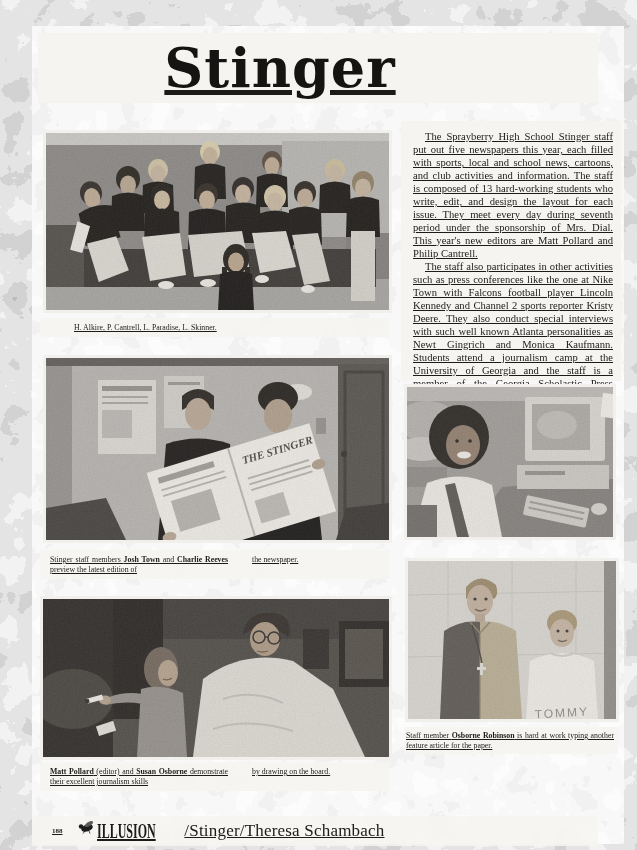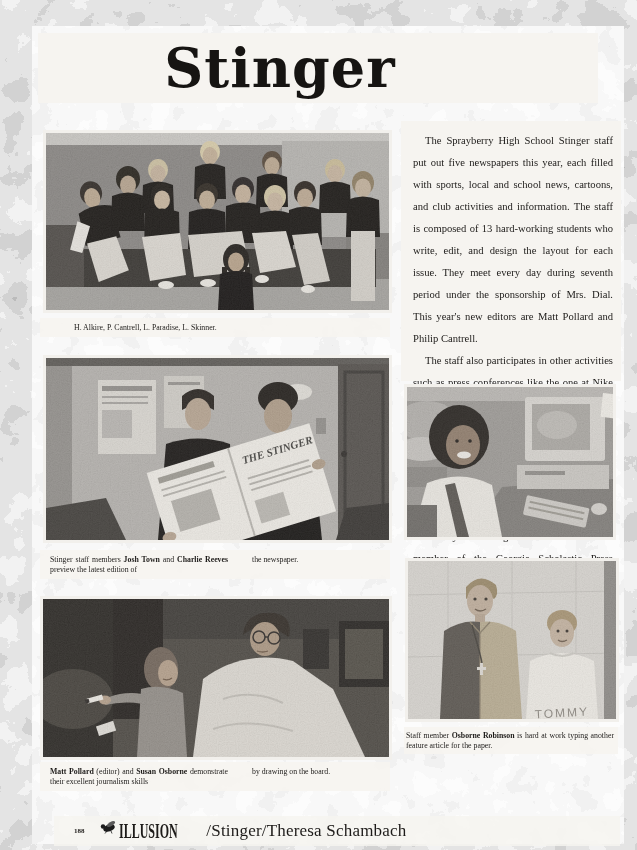--- a/index.html
+++ b/index.html
@@ -1,36 +1,36 @@
 <!DOCTYPE html>
 <html style="--paper: #f6f4f0; --ink: #1d1b19;"><head>
 <meta charset="utf-8">
 <style>
   :root{ --paper:#f6f4f0; --ink:#1d1b19; }
   html,body{margin:0;padding:0;background:#9c9a97;}
   #scan{position:relative;width:637px;height:850px;overflow:hidden;
         font-family:"Liberation Serif",serif;color:var(--ink);}
   #scan svg.bg{position:absolute;left:0;top:0;z-index:0;}
-  .abs{position:absolute;z-index:2;}
+  .abs{position:absolute;z-index:2;text-decoration:underline;}
   .whitebox{background:var(--paper);}
   .title-box{left:38px;top:33px;width:560px;height:70px;display:flex;align-items:center;justify-content:center;}
   .title-box h1{margin:0;font-family:"DejaVu Serif",serif;font-weight:600;font-size:54px;
                 letter-spacing:1px;transform:translateX(-38px);color:#161412;}
   .photo-frame{border:3px solid #f2f0ec;background:#777;line-height:0;}
   .photo-frame svg{display:block;}
   .article-box{left:401px;top:121px;width:220px;height:260px;padding:0;}
   .article-box .inner{padding:9px 8px 8px 12px;}
-  .article-box p{margin:0;font-size:10.6px;line-height:22px;text-align:justify;text-indent:12px;}
+  .article-box p{margin:0;font-size:10.6px;line-height:13px;text-align:justify;text-indent:12px;}
   .cap{background:rgba(246,244,240,0.93);font-size:7.8px;line-height:9.8px;}
   .cap-row{display:flex;padding:5px 8px 4px 10px;}
   .cap-col1{width:178px;text-align:justify;}
   .cap-col2{margin-left:24px;flex:1;}
   .cap-single{padding:4px 4px 3px 2px;text-align:justify;}
   .cap b{font-weight:bold;}
-  .footer{left:54px;top:816px;width:566px;height:30px;background:rgba(246,244,240,0.85);
+  .footer{left:32px;top:816px;width:566px;height:30px;background:rgba(246,244,240,0.85);
           display:flex;align-items:center;}
   .pagenum{font-size:7px;font-weight:bold;margin-left:20px;}
   .brandwrap{display:flex;align-items:flex-start;margin-left:14px;}
   .brand{font-size:20px;font-weight:700;letter-spacing:0px;transform:scaleX(0.6);transform-origin:left center;white-space:nowrap;}
   .slashline{font-size:17px;margin-left:-44px;letter-spacing:0.2px;white-space:nowrap;padding-left:34px;}
 </style>
 </head>
 <body>
 
 <div id="scan">

